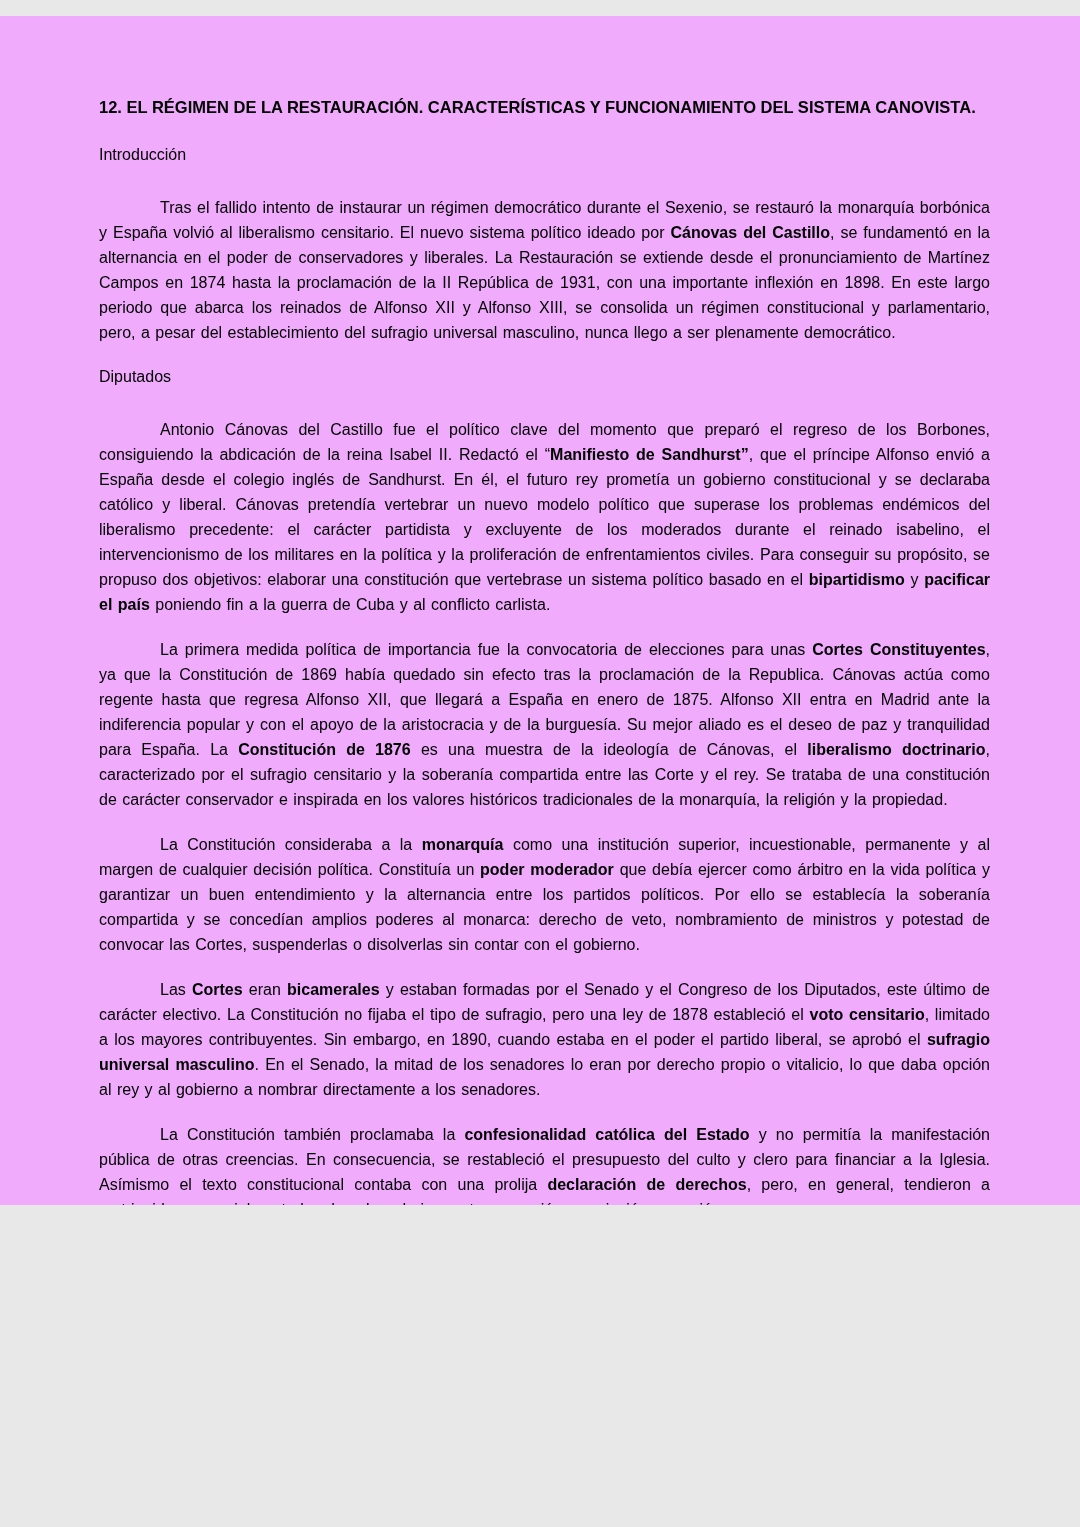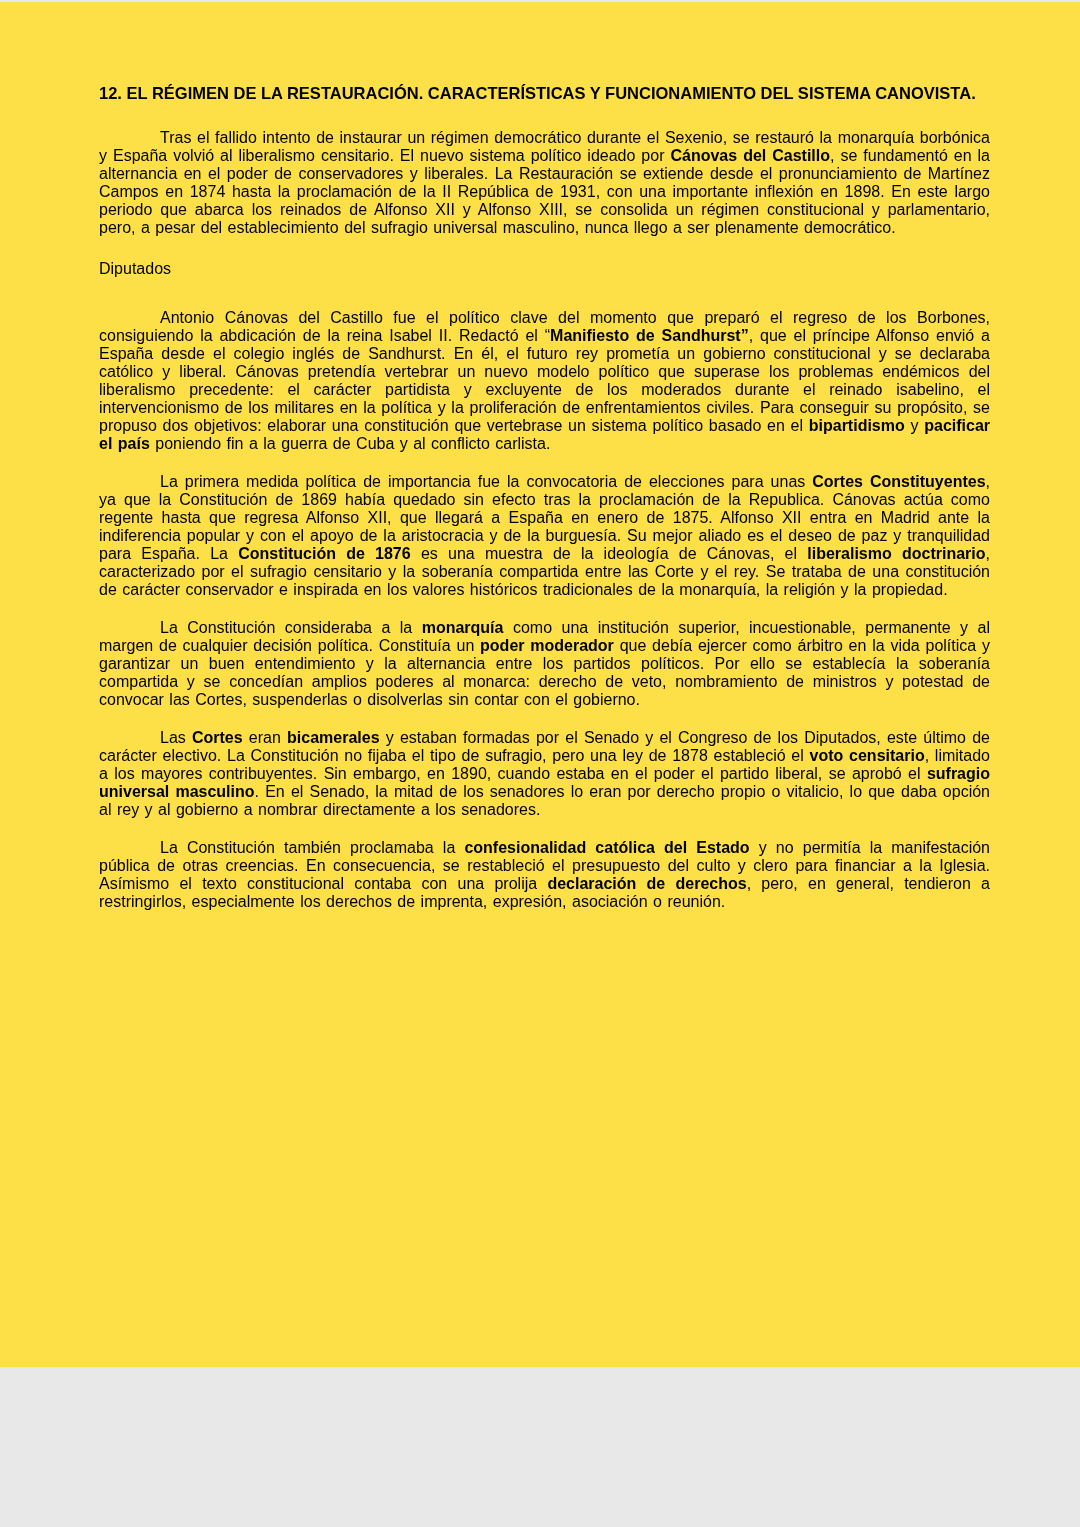--- a/index.html
+++ b/index.html
@@ -3,44 +3,44 @@
 <meta charset="utf-8">
 <style>
   html, body {
     margin: 0;
     padding: 0;
     background: #e8e8e8;
   }
   .page {
     position: relative;
     width: 1080px;
-    height: 1365px;
-    margin: 2px auto;
-    background: #fde047;
+    height: 1189px;
+    margin: 16px auto;
+    background: #f0abfc;
     color: #000000;
     font-family: "Liberation Sans", "DejaVu Sans", sans-serif;
     overflow: hidden;
   }
   .content {
     padding: 80px 90px 0 99px;
   }
   .doc-title {
     font-weight: bold;
     font-size: 16.5px;
     line-height: 23px;
     margin: 0 0 24px 0;
   }
   .section-heading {
     font-size: 16px;
     line-height: 23px;
     margin: 0 0 29px 0;
   }
   p.para {
     font-size: 16px;
-    line-height: 18px;
+    line-height: 25px;
     text-align: justify;
     text-indent: 61px;
     margin: 0 0 20px 0;
     word-spacing: 1px;
   }
   p.para b {
     font-weight: bold;
   }
   .footer {
     position: absolute;
@@ -60,20 +60,21 @@
     font-size: 15px;
   }
 </style>
 </head>
 <body>
 
 <div class="page">
   <div class="content">
     <div class="doc-title">12. EL RÉGIMEN DE LA RESTAURACIÓN. CARACTERÍSTICAS Y FUNCIONAMIENTO DEL SISTEMA CANOVISTA.</div>
     <div>
+        <div class="section-heading">Introducción</div>
         <p class="para"><span>Tras el fallido intento de instaurar un régimen democrático durante el Sexenio, se restauró la monarquía borbónica y España volvió al liberalismo censitario. El nuevo sistema político ideado por </span><b>Cánovas del Castillo</b><span>, se fundamentó en la alternancia en el poder de conservadores y liberales. La Restauración se extiende desde el pronunciamiento de Martínez Campos en 1874 hasta la proclamación de la II República de 1931, con una importante inflexión en 1898. En este largo periodo que abarca los reinados de Alfonso XII y Alfonso XIII, se consolida un régimen constitucional y parlamentario, pero, a pesar del establecimiento del sufragio universal masculino, nunca llego a ser plenamente democrático.</span></p>
         <div class="section-heading">Diputados</div>
         <p class="para"><span>Antonio Cánovas del Castillo fue el político clave del momento que preparó el regreso de los Borbones, consiguiendo la abdicación de la reina Isabel II. Redactó el “</span><b>Manifiesto de Sandhurst”</b><span>, que el príncipe Alfonso envió a España desde el colegio inglés de Sandhurst. En él, el futuro rey prometía un gobierno constitucional y se declaraba católico y liberal. Cánovas pretendía vertebrar un nuevo modelo político que superase los problemas endémicos del liberalismo precedente: el carácter partidista y excluyente de los moderados durante el reinado isabelino, el intervencionismo de los militares en la política y la proliferación de enfrentamientos civiles. Para conseguir su propósito, se propuso dos objetivos: elaborar una constitución que vertebrase un sistema político basado en el </span><b>bipartidismo</b><span> y </span><b>pacificar el país</b><span> poniendo fin a la guerra de Cuba y al conflicto carlista.</span></p>
         <p class="para"><span>La primera medida política de importancia fue la convocatoria de elecciones para unas </span><b>Cortes Constituyentes</b><span>, ya que la Constitución de 1869 había quedado sin efecto tras la proclamación de la Republica. Cánovas actúa como regente hasta que regresa Alfonso XII, que llegará a España en enero de 1875. Alfonso XII entra en Madrid ante la indiferencia popular y con el apoyo de la aristocracia y de la burguesía. Su mejor aliado es el deseo de paz y tranquilidad para España. La </span><b>Constitución de 1876</b><span> es una muestra de la ideología de Cánovas, el </span><b>liberalismo doctrinario</b><span>, caracterizado por el sufragio censitario y la soberanía compartida entre las Corte y el rey. Se trataba de una constitución de carácter conservador e inspirada en los valores históricos tradicionales de la monarquía, la religión y la propiedad.</span></p>
         <p class="para"><span>La Constitución consideraba a la </span><b>monarquía</b><span> como una institución superior, incuestionable, permanente y al margen de cualquier decisión política. Constituía un </span><b>poder moderador</b><span> que debía ejercer como árbitro en la vida política y garantizar un buen entendimiento y la alternancia entre los partidos políticos. Por ello se establecía la soberanía compartida y se concedían amplios poderes al monarca: derecho de veto, nombramiento de ministros y potestad de convocar las Cortes, suspenderlas o disolverlas sin contar con el gobierno.</span></p>
         <p class="para"><span>Las </span><b>Cortes</b><span> eran </span><b>bicamerales</b><span> y estaban formadas por el Senado y el Congreso de los Diputados, este último de carácter electivo. La Constitución no fijaba el tipo de sufragio, pero una ley de 1878 estableció el </span><b>voto censitario</b><span>, limitado a los mayores contribuyentes. Sin embargo, en 1890, cuando estaba en el poder el partido liberal, se aprobó el </span><b>sufragio universal masculino</b><span>. En el Senado, la mitad de los senadores lo eran por derecho propio o vitalicio, lo que daba opción al rey y al gobierno a nombrar directamente a los senadores.</span></p>
         <p class="para"><span>La Constitución también proclamaba la </span><b>confesionalidad católica del Estado</b><span> y no permitía la manifestación pública de otras creencias. En consecuencia, se restableció el presupuesto del culto y clero para financiar a la Iglesia. Asímismo el texto constitucional contaba con una prolija </span><b>declaración de derechos</b><span>, pero, en general, tendieron a restringirlos, especialmente los derechos de imprenta, expresión, asociación o reunión.</span></p>
       </div>
   </div>
 

